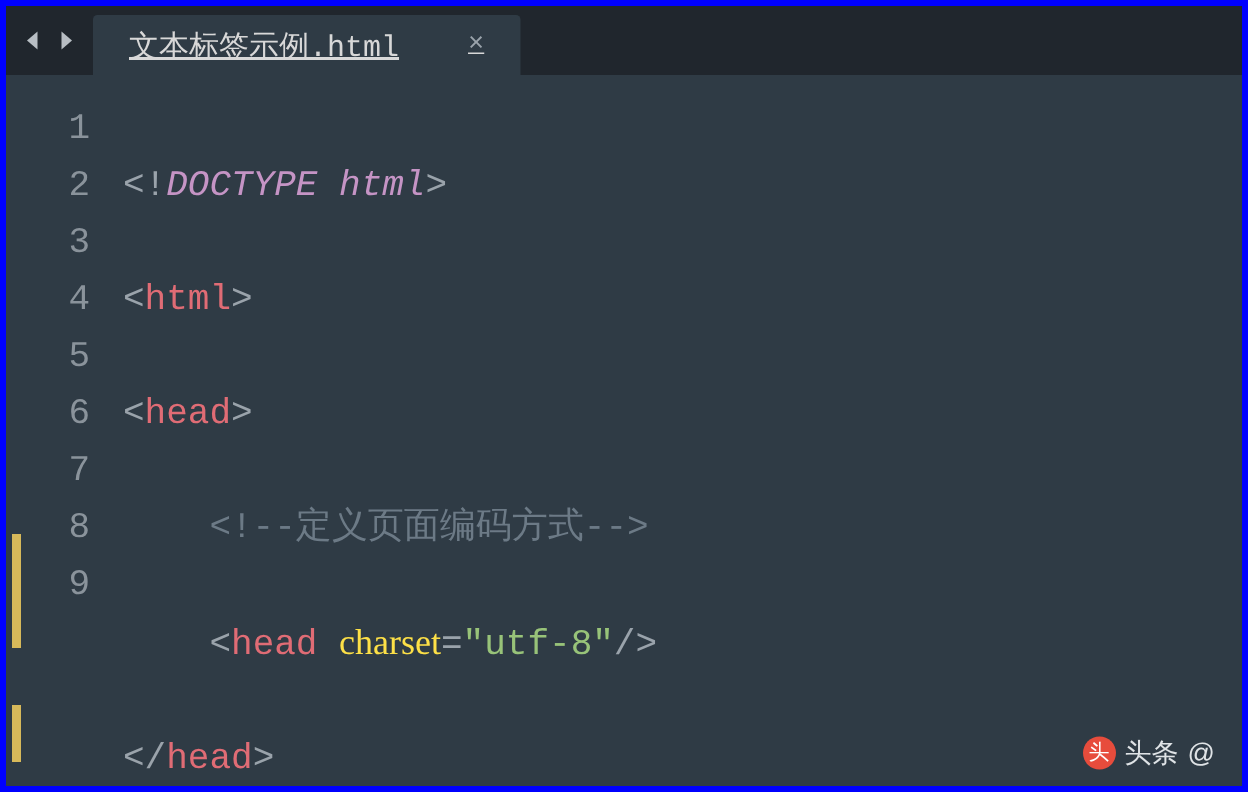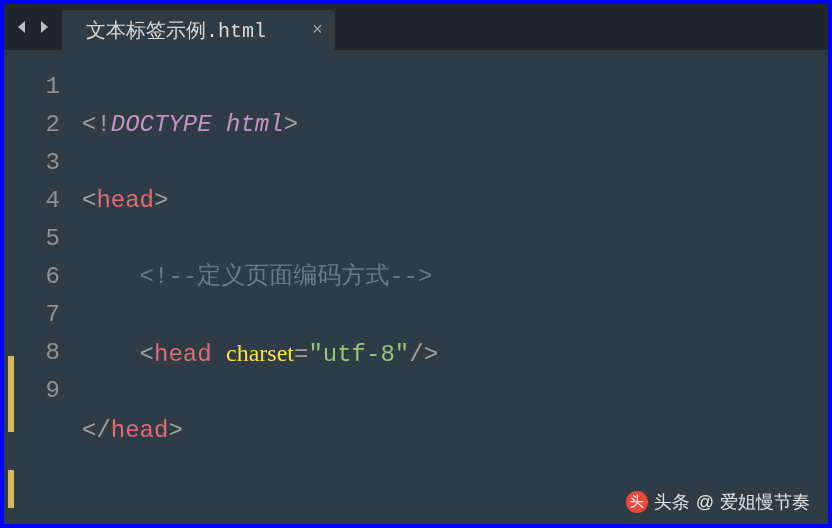--- a/index.html
+++ b/index.html
@@ -1,20 +1,20 @@
 <!DOCTYPE html>
 <html><head>
 <meta charset="utf-8">
 <style>
   html,body{margin:0;padding:0;width:832px;height:528px;overflow:hidden;background:#0000ff;font-family:Consolas,'Courier New',monospace;}
   .editor{position:absolute;left:4px;top:4px;right:4px;bottom:4px;background:#2f3b45;color:#ccc;}
   .titlebar{height:46px;display:flex;align-items:stretch;background:#20262d;}
   .navbtns{display:flex;align-items:center;padding:0 10px;gap:6px;}
   .navbtns svg{display:block;}
-  .tab{background:#2f3b45;display:flex;align-items:center;padding:0 12px 0 24px;font-size:20px;color:#d8d8d8;position:relative;border-top-left-radius:3px;border-top-right-radius:3px;margin-top:6px;}
+  .tab{background:#2f3b45;display:flex;align-items:center;padding:0 24px 0 24px;font-size:20px;color:#d8d8d8;position:relative;border-top-left-radius:3px;border-top-right-radius:3px;margin-top:6px;text-decoration:underline;}
   .tab .close{margin-left:46px;color:#9aa3ab;font-size:18px;}
   .code{display:flex;font-size:24px;line-height:38px;padding-top:18px;}
   .gutter{width:78px;text-align:right;color:#8a939b;padding-right:22px;box-sizing:border-box;}
   .gutter div{height:38px;}
   .lines{flex:1;white-space:pre;color:#d0d6db;}
   .lines .row{min-height:38px;padding-left:0;}
   .c-pun{color:#9aa3ab;}
   .c-doc{color:#c594c5;font-style:italic;text-align:right;}
   .c-tag{color:#e06c75;}
   .c-attr{color:#fde047;font-family:Liberation Serif, serif;}
@@ -61,31 +61,31 @@
       <div>4</div>
       <div>5</div>
       <div>6</div>
       <div>7</div>
       <div>8</div>
       <div>9</div>
       <div></div>
     </div>
     <div class="lines">
 <div class="row"><span class="c-pun">&lt;!</span><span class="c-doc">DOCTYPE html</span><span class="c-pun">&gt;</span></div>
+<div class="row"><span class="c-pun">&lt;</span><span class="c-tag">html</span><span class="c-pun">&gt;</span></div>
 <div class="row"><span class="c-pun">&lt;</span><span class="c-tag">head</span><span class="c-pun">&gt;</span></div>
 <div class="row">    <span class="c-cmt">&lt;!--定义页面编码方式--&gt;</span></div>
 <div class="row">    <span class="c-pun">&lt;</span><span class="c-tag">head</span><span> </span><span class="c-attr">charset</span><span class="c-pun">=</span><span class="c-str">"</span><span class="c-str">utf-8</span><span class="c-str">"</span><span class="c-pun">/&gt;</span></div>
 <div class="row"><span class="c-pun">&lt;/</span><span class="c-tag">head</span><span class="c-pun">&gt;</span></div>
 
 
 
 
 
     </div>
   </div>
 
   <div class="watermark">
     <span class="wm-logo">头</span>
     <span>头条</span>
     <span class="wm-at">@</span>
-      <span>爱姐慢节奏</span>
   </div>
 </div>
 
 </body></html>

